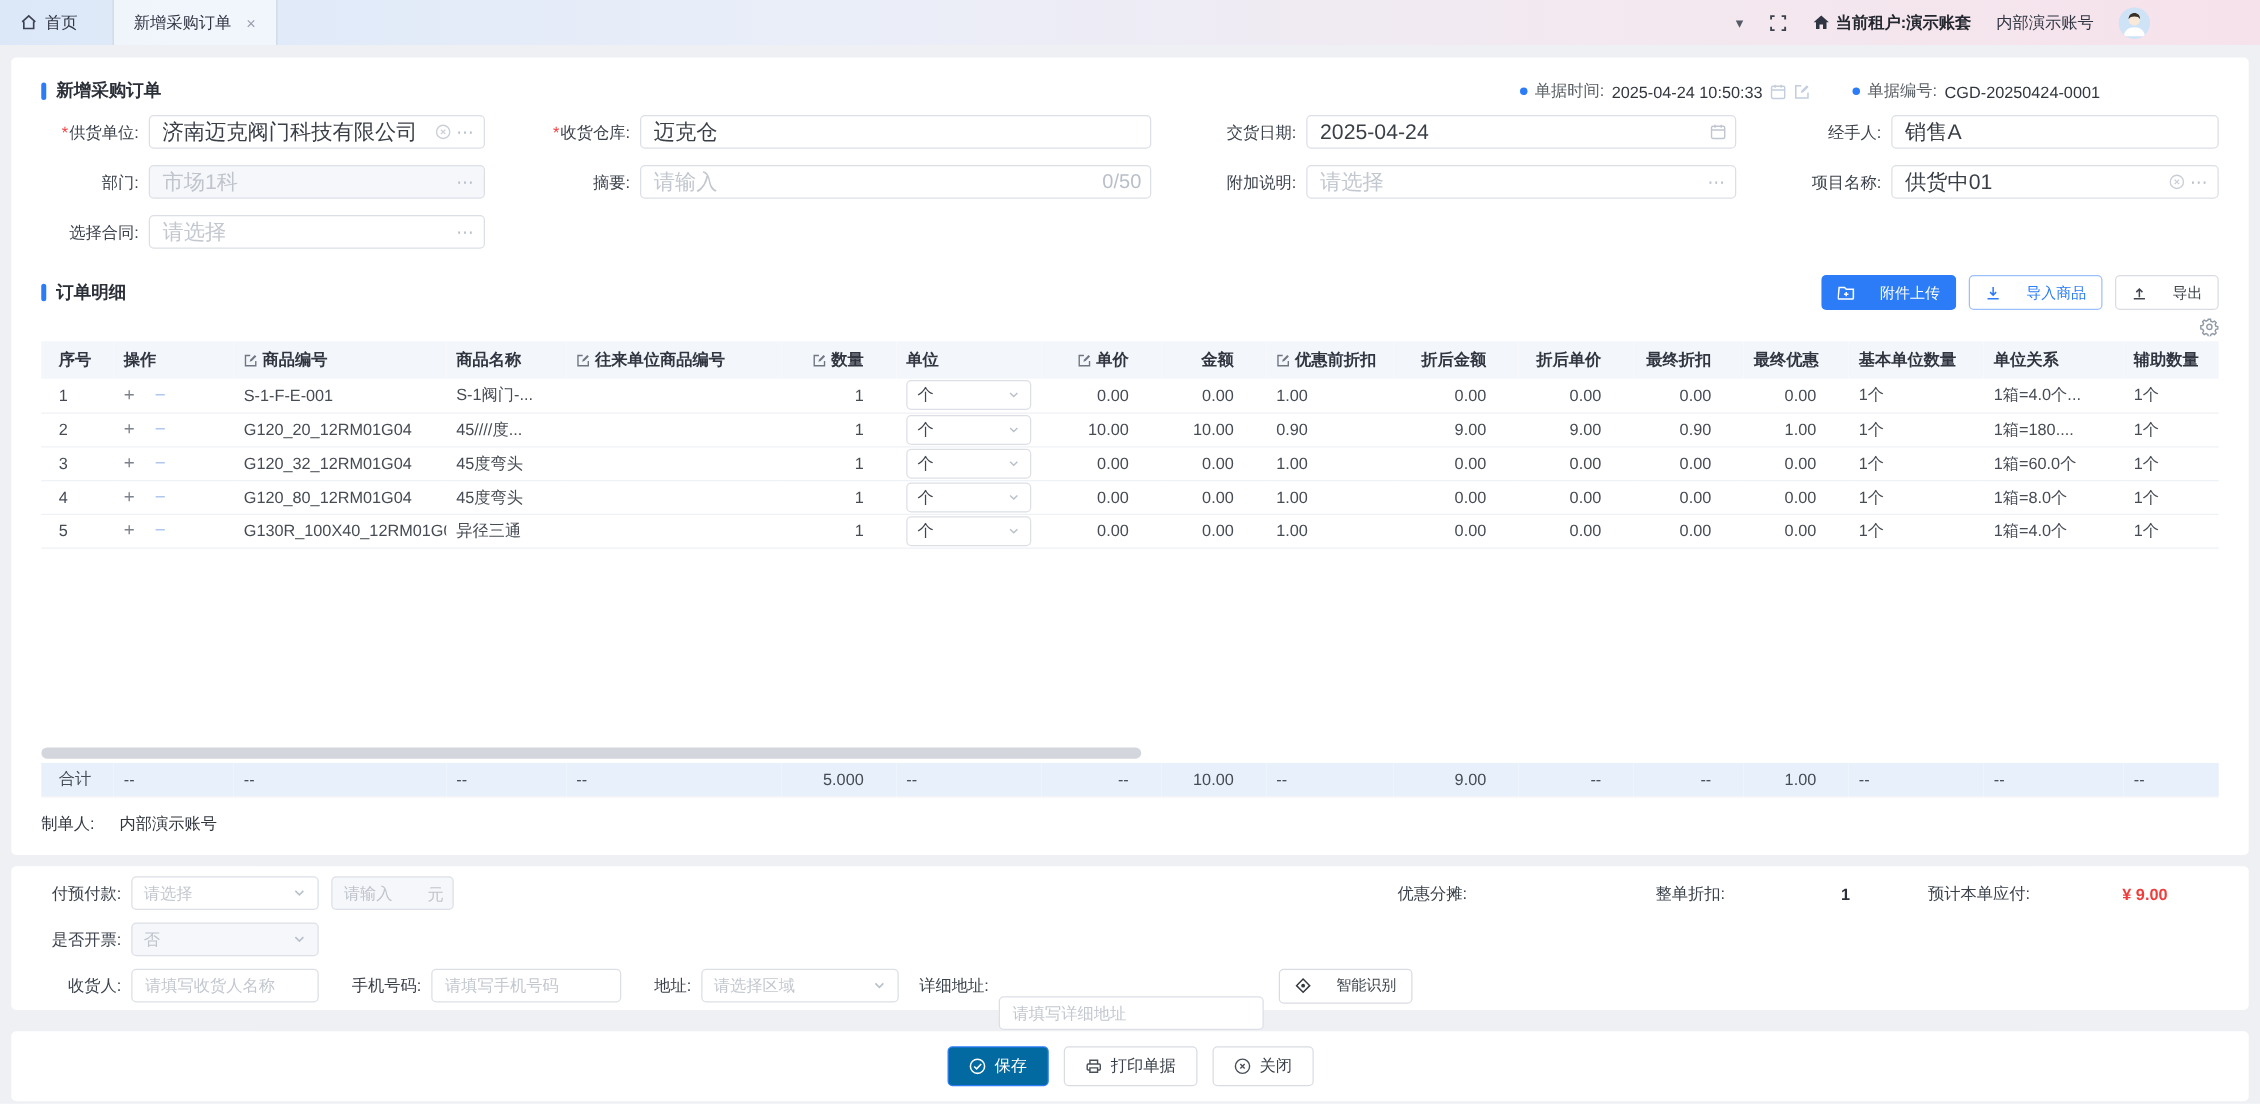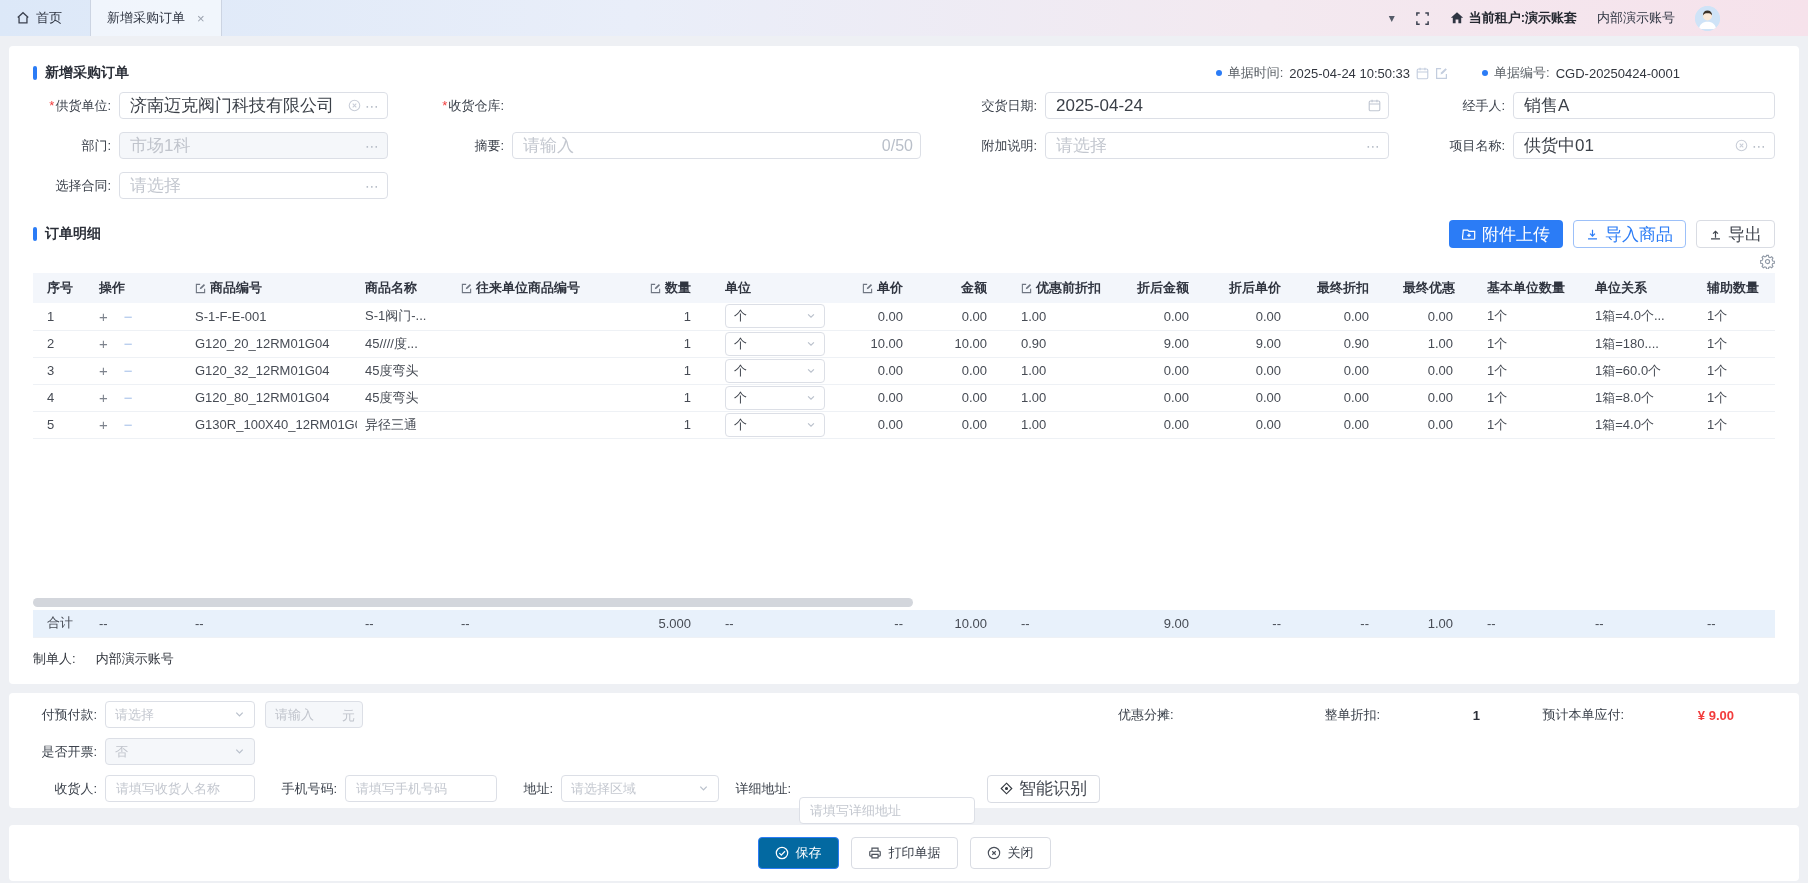--- a/index.html
+++ b/index.html
@@ -48,22 +48,22 @@
     font-size:17px; color:#3a3f47; font-family:inherit; background:#fff; }
   .fld input::placeholder { color:#c3c7cf; }
   .fld.dis input { background:#f5f7fa; color:#c0c4cc; }
   .sfx { position:absolute; right:8px; top:0; height:27px; display:flex; align-items:center; gap:4px; color:#c0c6d1; }
   .more-g { color:#b9bfc9; font-size:14px; letter-spacing:1px; }
   .counter { color:#b9bfc9; font-size:16px; }
 
   
   .detail-head { display:flex; align-items:center; margin-top:20px; height:30px; }
   .dbtns { margin-left:auto; display:flex; gap:10px; }
-  .btn { height:28px; display:inline-flex; align-items:center; gap:6px; padding:0 12px; border-radius:4px;
-    font-size:17px; cursor:pointer; border:1px solid transparent; background:#fff; }
+  .btn { height:28px; display:inline-flex; align-items:center; gap:20px; padding:0 12px; border-radius:4px;
+    font-size:12px; cursor:pointer; border:1px solid transparent; background:#fff; }
   .btn-primary { background:#2b7cf6; color:#fff; }
   .btn-plain-blue { border-color:#9cc0f9; color:#2b7cf6; }
   .btn-plain { border-color:#d9dce3; color:#40454e; }
   .gear-row { height:24px; display:flex; justify-content:flex-end; align-items:center; color:#9099a6; }
 
   
   table.dtable { width:100%; border-collapse:collapse; table-layout:fixed; }
   .dtable th { background:#f3f6fb; height:30px; font-weight:700; color:#303540; text-align:left;
     padding:0 8px; font-size:13px; white-space:nowrap; overflow:hidden; }
   .dtable td { height:27px; padding:0 8px; color:#464b54; border-bottom:1px solid #eef1f5;
@@ -204,20 +204,23 @@
                 <circle cx="8" cy="8" r="6.5"></circle>
                 <path d="M5.8 5.8l4.4 4.4M10.2 5.8l-4.4 4.4"></path>
               </svg>
             </span>
           <span class="more-g">⋯</span>
         </span>
       </span>
     </div>
     <div class="fcell">
       <span class="flabel"><span class="req">*</span><span>收货仓库:</span></span>
+      <span class="fld">
+        <input value="迈克仓" style="">
+      </span>
     </div>
     <div class="fcell">
       <span class="flabel">交货日期:</span>
       <span class="fld">
         <input style="padding-right: 20px;" value="2025-04-24">
         <span class="sfx">
             <span class="icon">
               <svg width="13" height="13" viewBox="0 0 16 16" fill="none" stroke="#c0c6d1" stroke-width="1.4">
                 <rect x="1.5" y="2.5" width="13" height="12" rx="1.5"></rect>
                 <line x1="1.5" y1="6.2" x2="14.5" y2="6.2"></line>
@@ -633,21 +636,21 @@
     <span class="plabel" style="width:48px">地址:</span>
     <div class="sel" style="width:158px">
       <span class="ph">请选择区域</span>
       <span class="chev icon">
           <svg width="11" height="11" viewBox="0 0 12 12" fill="none" stroke="currentColor" stroke-width="1.4">
             <path d="M2.5 4l3.5 3.5L9.5 4"></path>
           </svg>
         </span>
     </div>
     <span class="plabel" style="width:80px">详细地址:</span>
-    <input class="txt" style="width: 176px; margin-top: 44px;" placeholder="请填写详细地址">
+    <input class="txt" style="width: 212px; margin-top: 44px;" placeholder="请填写详细地址">
     <button class="btn btn-plain" style="margin-left:12px">
       <span class="icon">
           <svg width="13" height="13" viewBox="0 0 16 16" fill="none" stroke="#33383f" stroke-width="1.4">
             <path d="M8 1.5L14.5 8 8 14.5 1.5 8z"></path>
             <circle cx="8" cy="8" r="1.2" fill="#33383f"></circle>
           </svg>
         </span>
       <span>智能识别</span>
     </button>
   </div>

